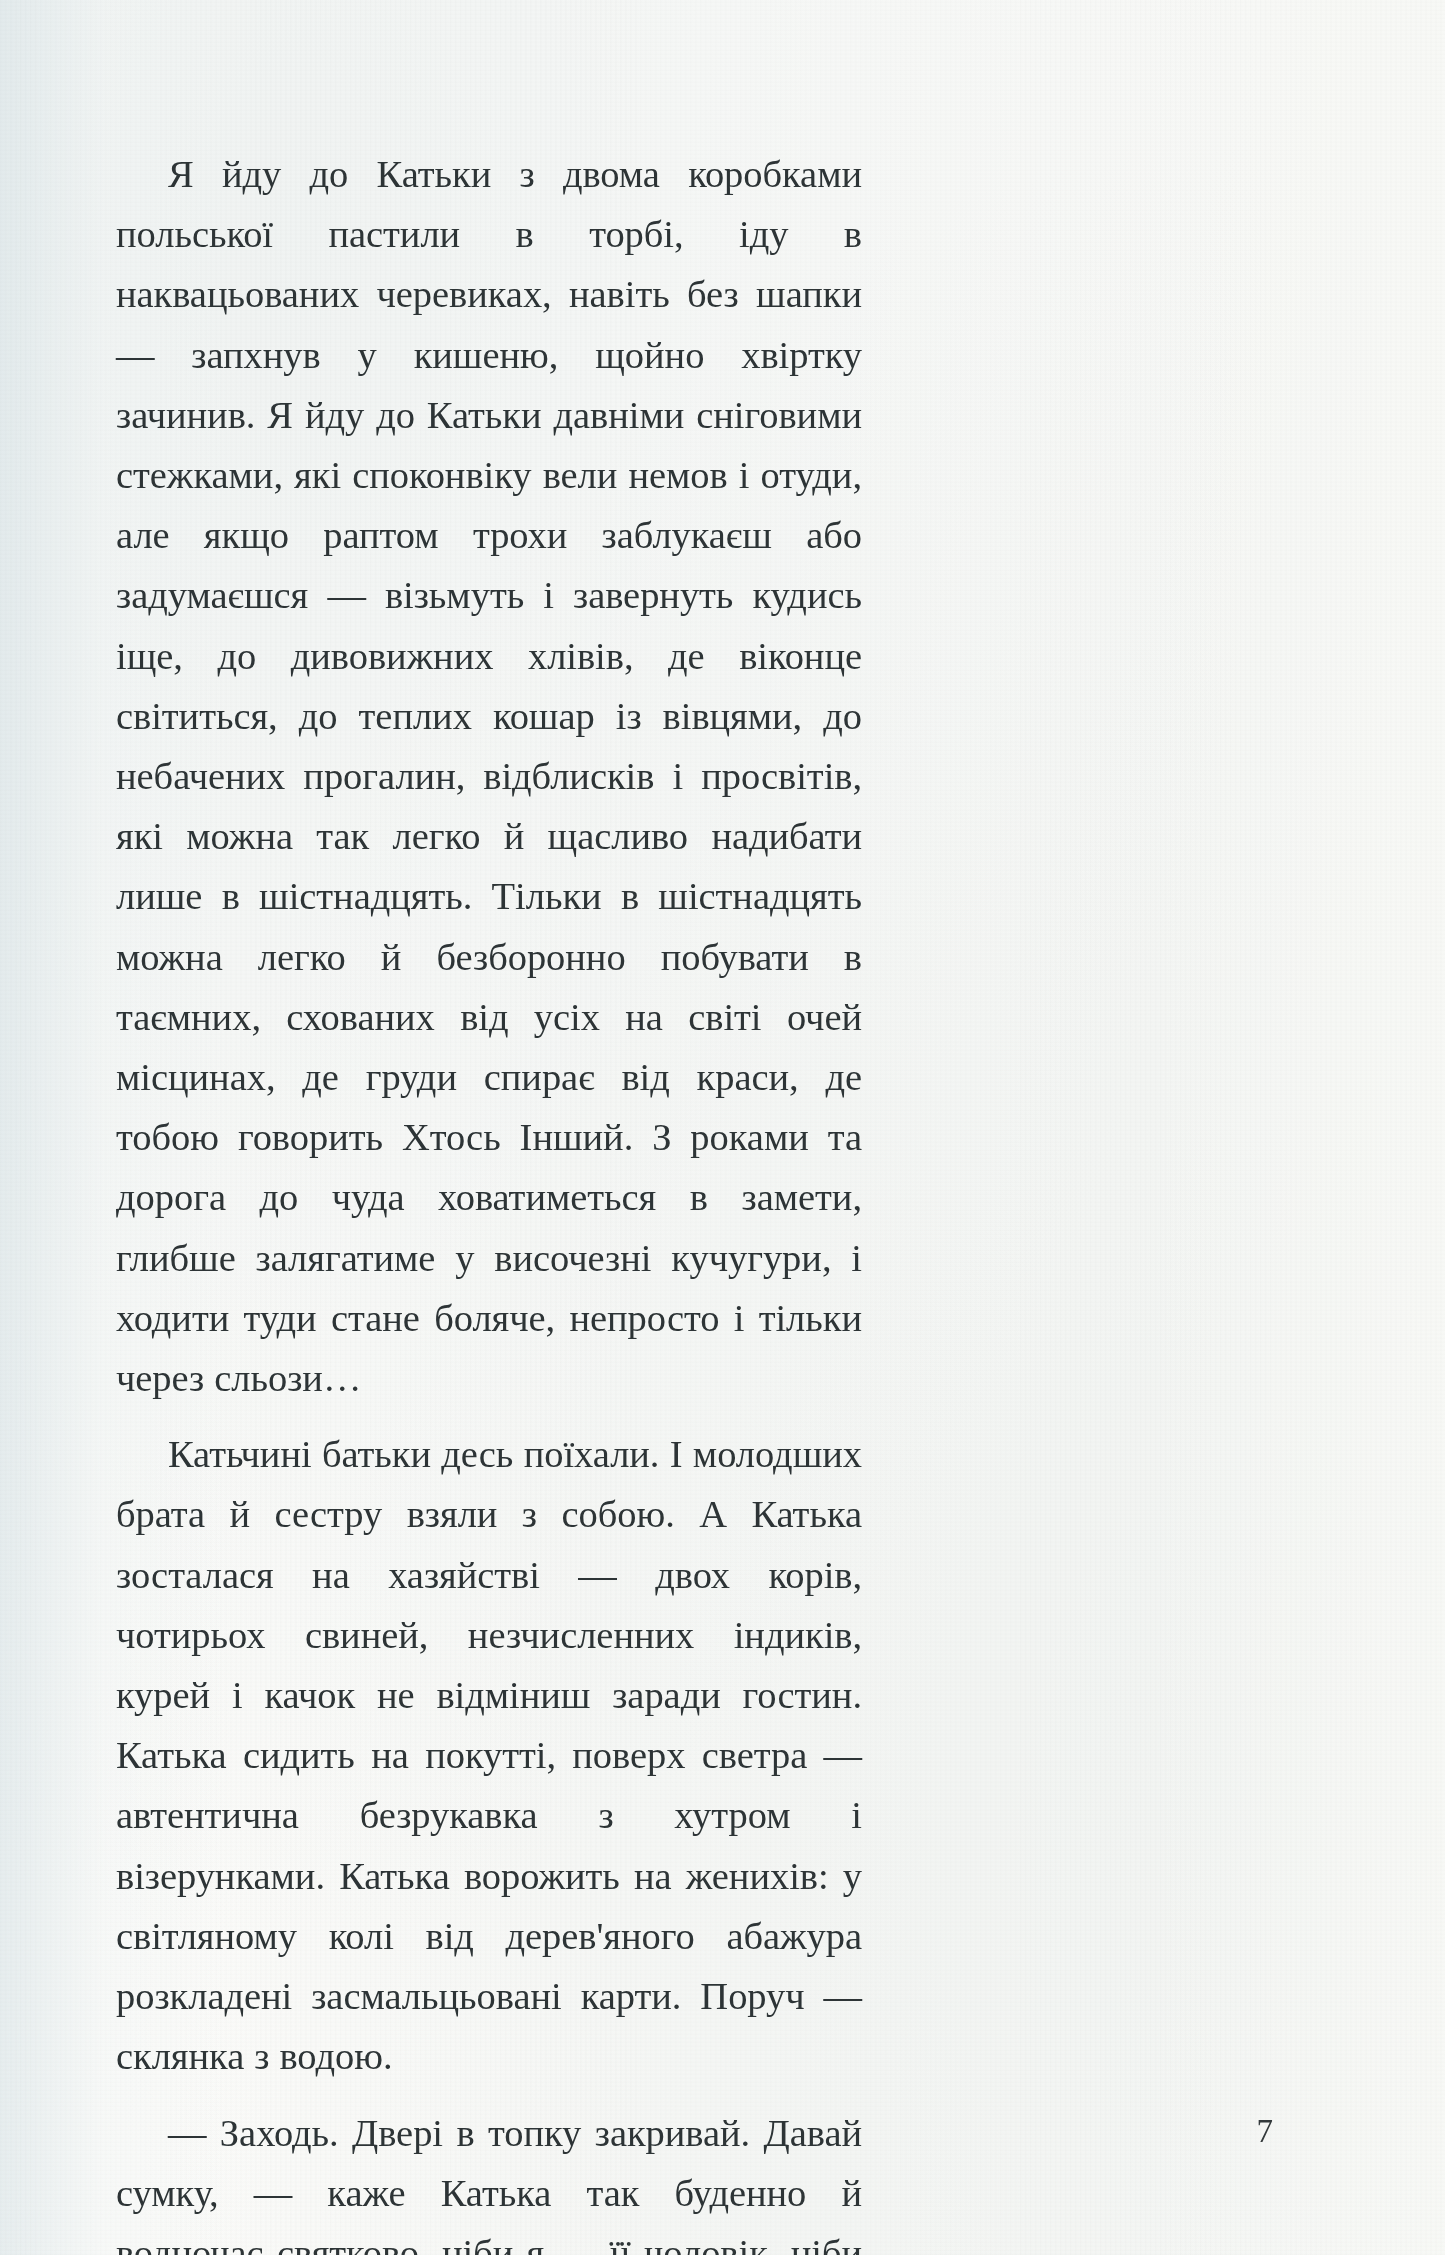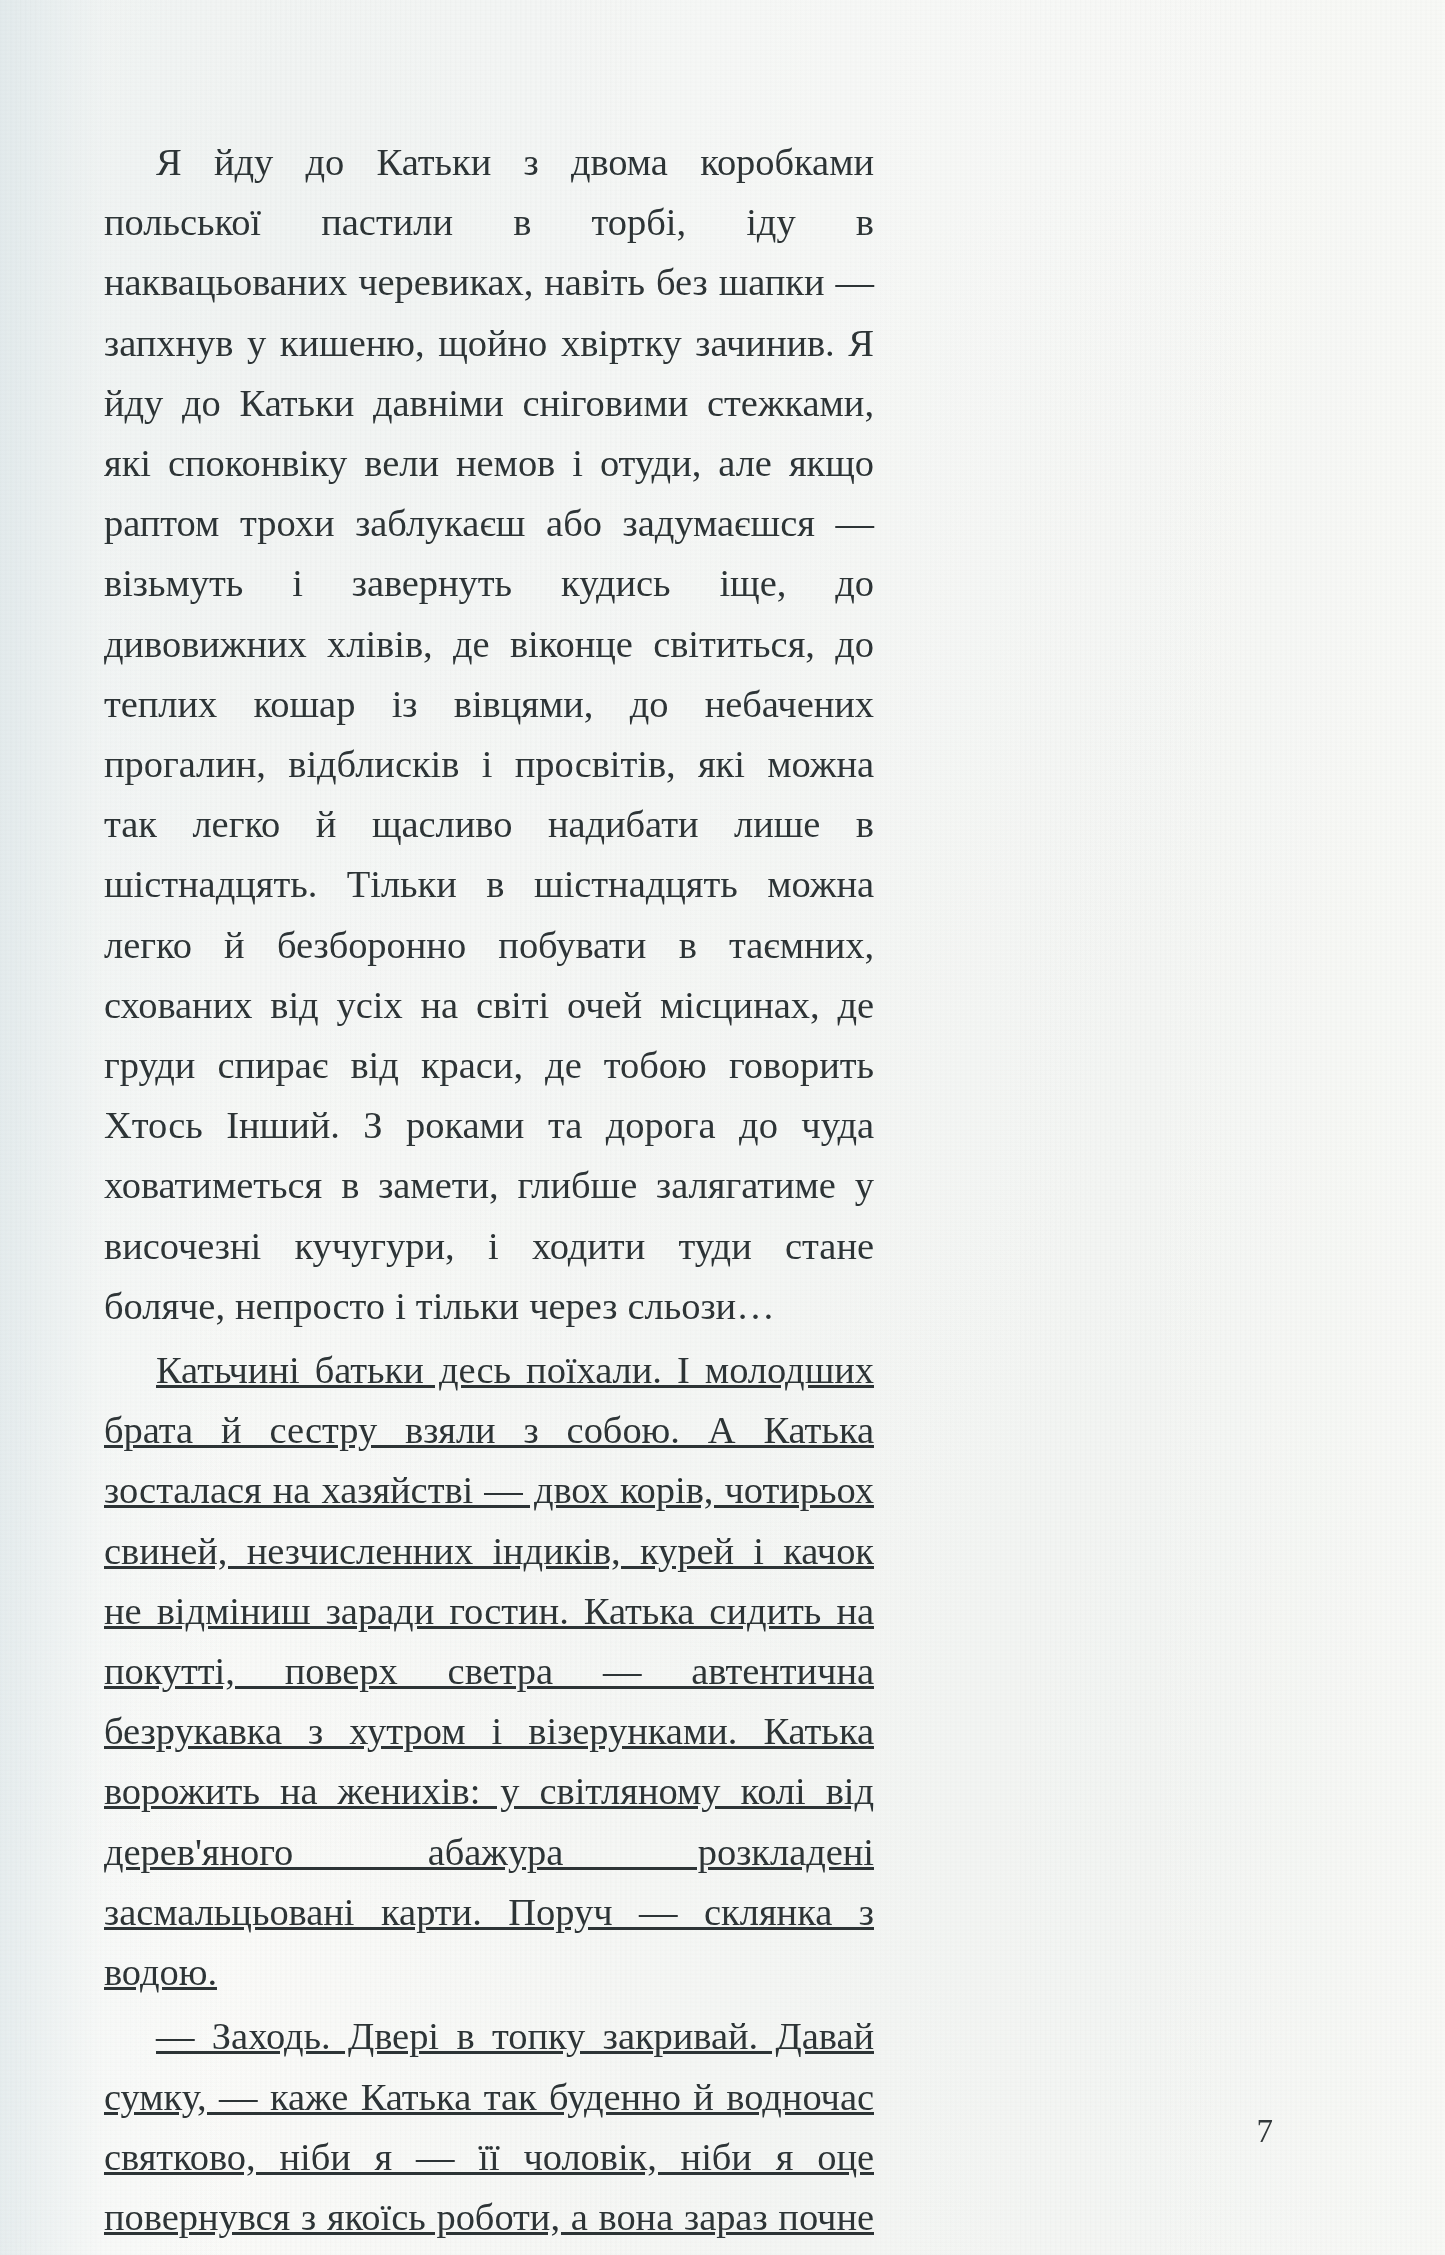--- a/index.html
+++ b/index.html
@@ -53,35 +53,34 @@
 
   
   .text-column {
     position: absolute;
     left: 100px;
     top: 128px;
     width: 778px;
   }
 
   .para {
-    margin: 4px;
+    margin: 16px;
     text-align: justify;
     text-justify: inter-word;
     color: #2d3436;
     font-size: 38.5px;
     line-height: 60.2px;
     letter-spacing: -0.05px;
     word-spacing: 0.5px;
     text-indent: 52px;
     hyphens: manual;
   }
 
   .para + .para {
     margin-top: 0;
-    text-decoration: underline;
   }
 
   
   .para:last-of-type {
     text-align: justify;
   }
 
   .page-number {
     position: absolute;
     right: 172px;

